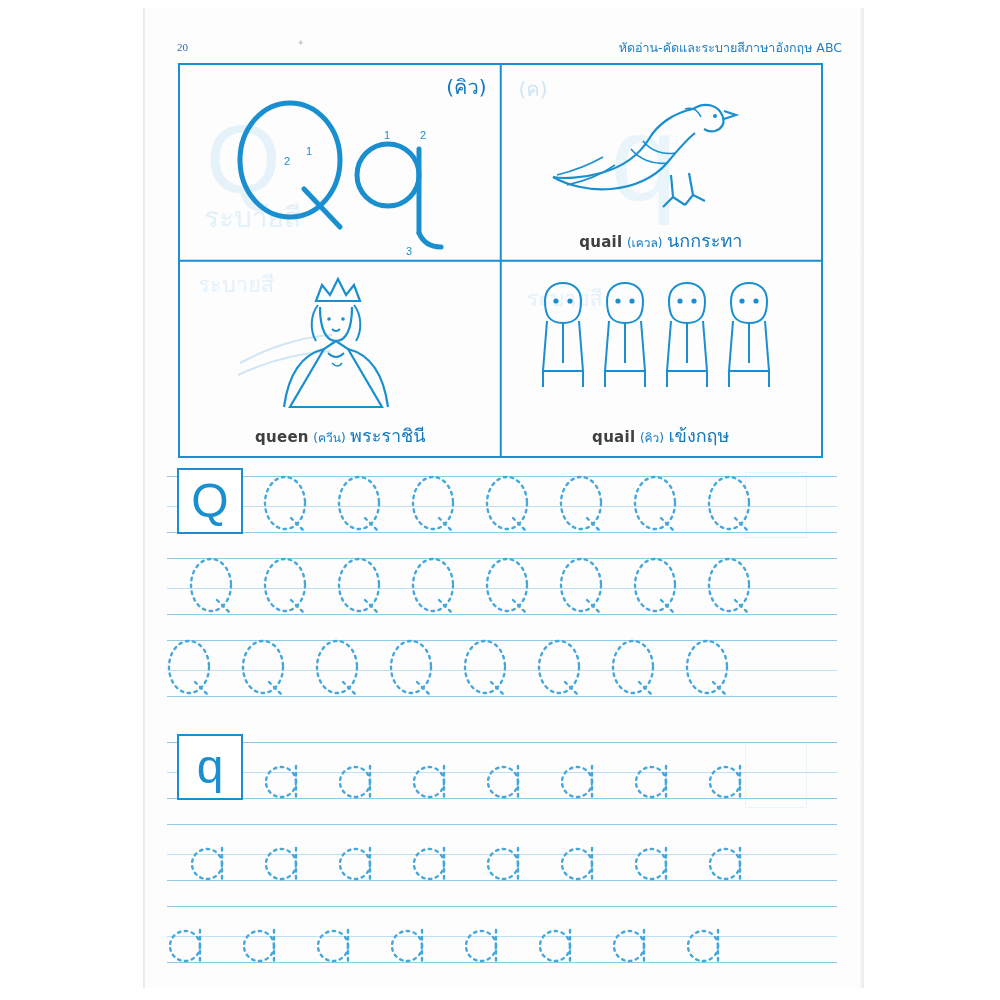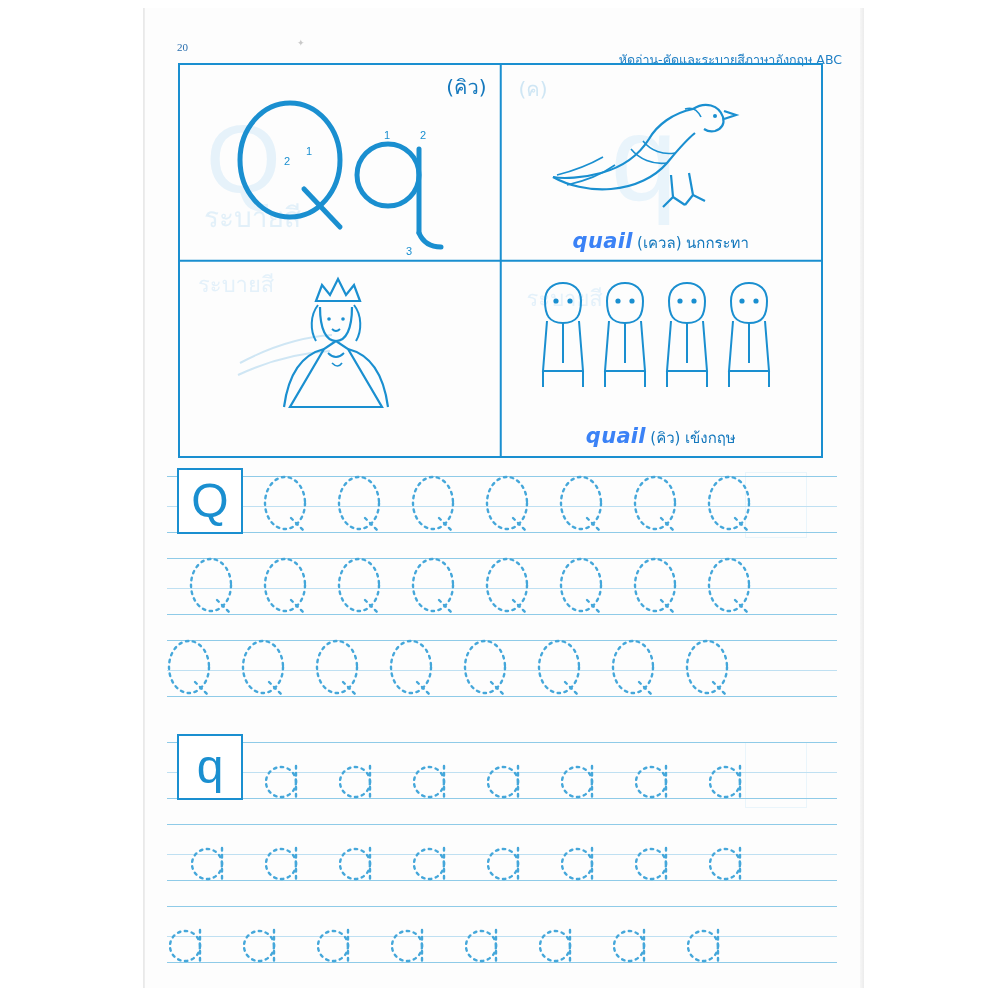--- a/index.html
+++ b/index.html
@@ -55,21 +55,20 @@
     font-family: "Liberation Serif", serif;
   }
   .header-title {
     position: absolute;
     right: 18px;
     top: 30px;
     font-size: 12.5px;
     color: #1f7fc4;
     font-family: "DejaVu Sans", sans-serif;
     white-space: nowrap;
-    margin-top: 12px;
   }
 
   
   .grid {
     position: absolute;
     left: 33px;
     top: 55px;
     width: 645px;
     height: 395px;
     border: 2.5px solid #1a8fd0;
@@ -109,33 +108,32 @@
     position: absolute;
     bottom: 6px;
     left: 0;
     right: 0;
     text-align: center;
     white-space: nowrap;
   }
   .eng {
     font-family: "DejaVu Sans", sans-serif;
     font-weight: bold;
-    font-size: 21px;
-    color: #3b82f6;
+    font-size: 15px;
+    color: #404040;
     letter-spacing: .3px;
-    font-style: italic;
   }
   .thai-paren {
     font-family: "DejaVu Sans", sans-serif;
-    font-size: 15px;
+    font-size: 12px;
     color: #1478bd;
   }
   .thai {
     font-family: "DejaVu Sans", sans-serif;
-    font-size: 15px;
+    font-size: 18px;
     color: #1478bd;
   }
   .cue-top {
     position: absolute;
     right: 14px;
     top: 6px;
     font-size: 20px;
     color: #1478bd;
     font-family: "DejaVu Sans", sans-serif;
   }
@@ -301,20 +299,25 @@
 
           <path d="M98 34 c-8 10 -8 26 -2 36" fill="none" stroke="#1a8fd0" stroke-width="2"></path>
           <path d="M134 34 c8 10 8 26 2 36" fill="none" stroke="#1a8fd0" stroke-width="2"></path>
 
           <path d="M116 70 l-12 8 l-34 58 h92 l-34 -58 z" fill="none" stroke="#1a8fd0" stroke-width="2.2"></path>
           <path d="M104 78 c-24 6 -36 28 -40 58" fill="none" stroke="#1a8fd0" stroke-width="2.2"></path>
           <path d="M128 78 c24 6 36 28 40 58" fill="none" stroke="#1a8fd0" stroke-width="2.2"></path>
           <path d="M108 82 q8 8 16 0" fill="none" stroke="#1a8fd0" stroke-width="1.8"></path>
           <path d="M112 92 q6 6 10 0" fill="none" stroke="#1a8fd0" stroke-width="1.6"></path>
         </svg>
+        <div class="caption">
+          <span class="eng">queen</span>
+          <span class="thai-paren">(ควีน)</span>
+          <span class="thai">พระราชินี</span>
+        </div>
       </div>
 
       <div class="cell br">
         <div class="ghost-watermark" style="left:26px; top:20px; font-size:22px; color:#e4f1fa; font-family:'DejaVu Sans',sans-serif;">ระบายสี</div>
         <svg width="260" height="140" viewBox="0 0 260 140" style="position:absolute; left:24px; top:10px;">
           <g fill="none" stroke="#1a8fd0" stroke-width="2">
 
             <path d="M20 30 c0 -12 8 -18 18 -18 c10 0 18 6 18 18 c0 14 -4 22 -18 22 c-14 0 -18 -8 -18 -22z"></path>
             <path d="M22 50 l-4 50 h40 l-4 -50"></path>
             <path d="M18 100 v16 M58 100 v16"></path>

